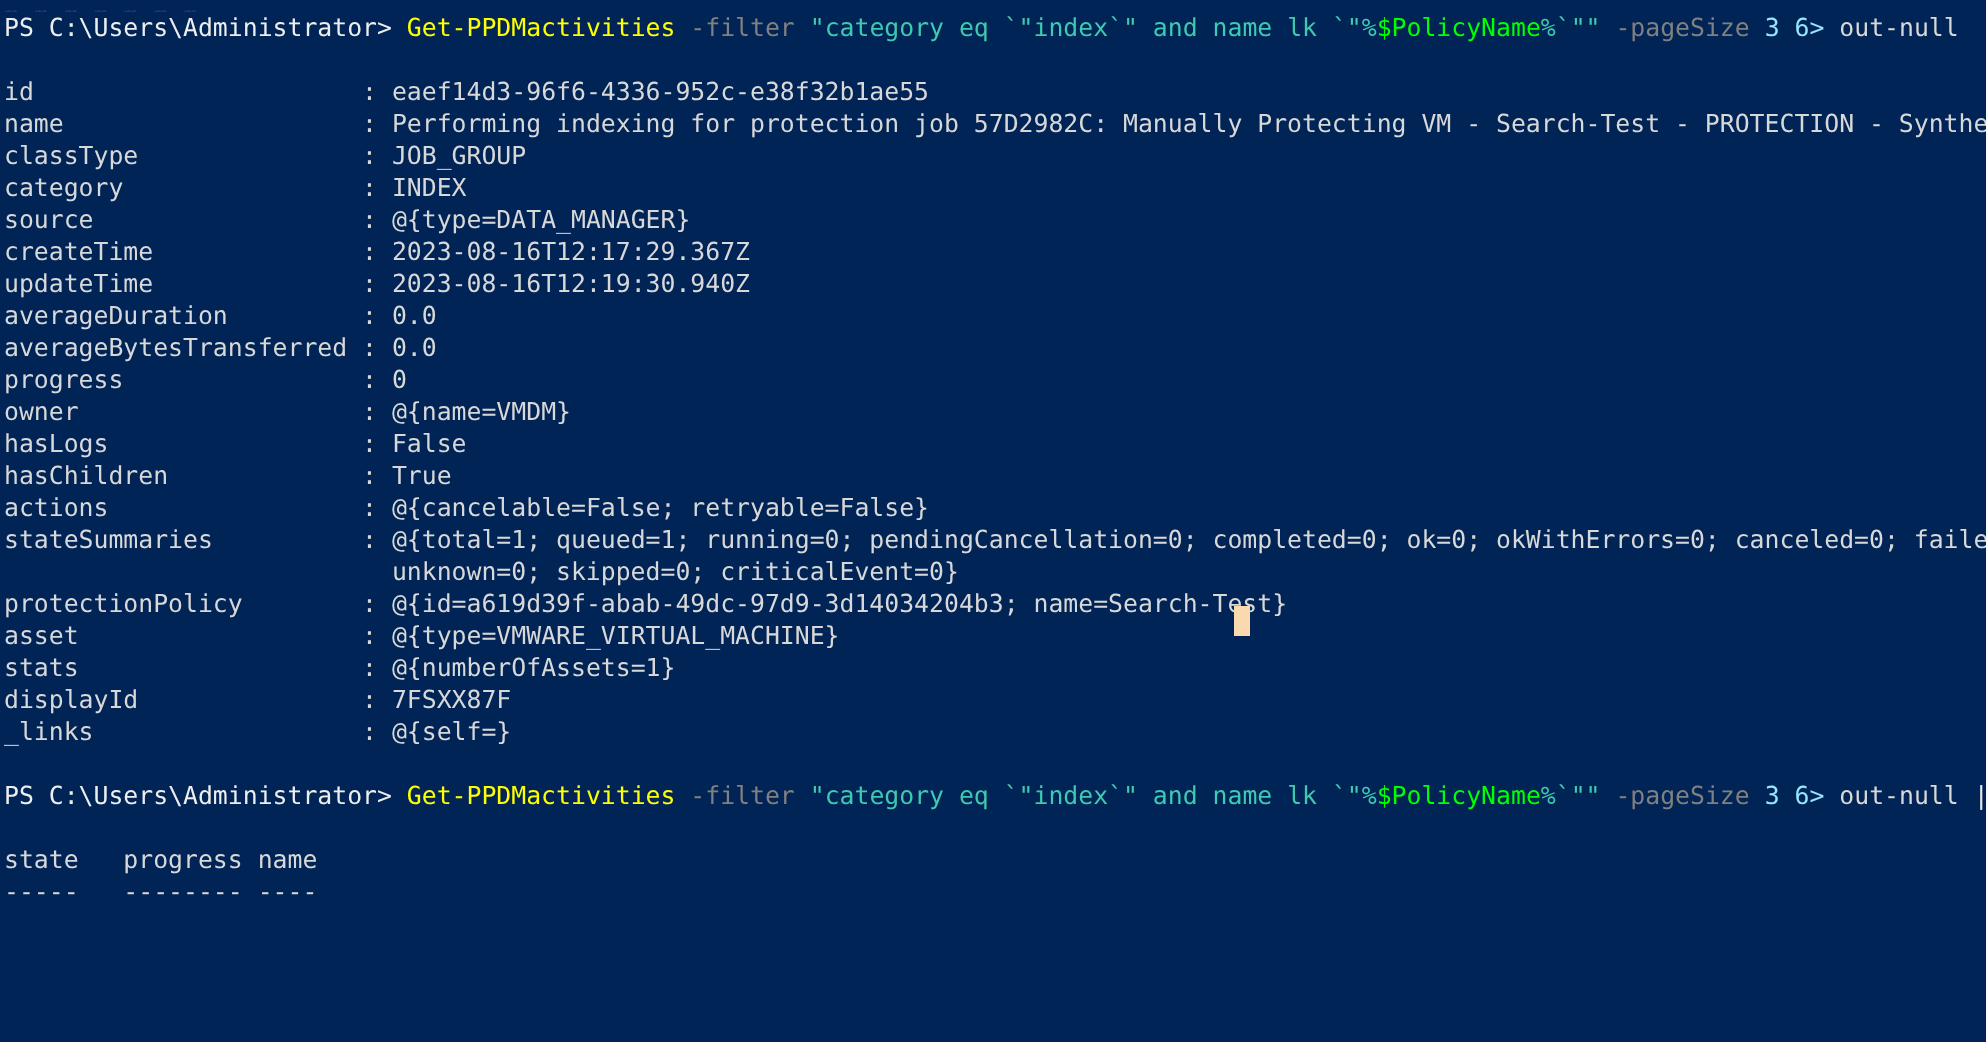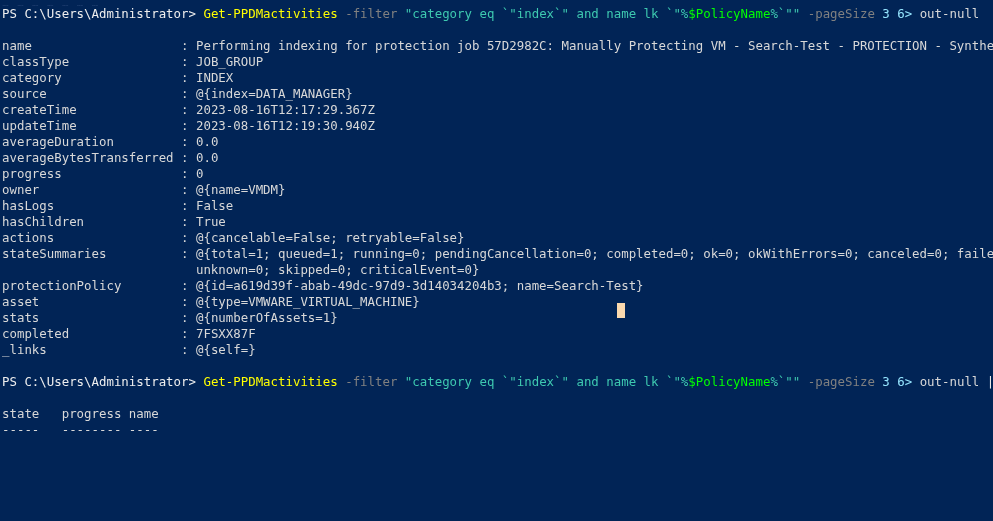--- a/index.html
+++ b/index.html
@@ -56,39 +56,40 @@
 
 <div id="console">
 
   <div class="topcut">m m m m m m m</div>
 
   <div class="line"><span class="c-prompt">PS C:\Users\Administrator&gt; </span><span class="c-cmd">Get-PPDMactivities</span><span class="c-default"> </span><span class="c-param">-filter</span><span class="c-default"> </span><span class="c-string">"category eq `"index`" and name lk `"%</span><span class="c-var">$PolicyName</span><span class="c-string">%`""</span><span class="c-default"> </span><span class="c-param">-pageSize</span><span class="c-default"> </span><span class="c-num">3</span><span class="c-default"> </span><span class="c-num">6&gt;</span><span class="c-default"> </span><span class="c-out">out-null</span></div>
 
   <div class="line"> </div>
 
   <div id="proplist">
+      <div class="line"><span class="c-out">id                      </span><span class="c-out">: </span><span class="c-out">eaef14d3-96f6-4336-952c-e38f32b1ae55</span></div>
       <div class="line"><span class="c-out">name                    </span><span class="c-out">: </span><span class="c-out">Performing indexing for protection job 57D2982C: Manually Protecting VM - Search-Test - PROTECTION - Synthetic</span></div>
       <div class="line"><span class="c-out">classType               </span><span class="c-out">: </span><span class="c-out">JOB_GROUP</span></div>
       <div class="line"><span class="c-out">category                </span><span class="c-out">: </span><span class="c-out">INDEX</span></div>
-      <div class="line"><span class="c-out">source                  </span><span class="c-out">: </span><span class="c-out">@{index=DATA_MANAGER}</span></div>
+      <div class="line"><span class="c-out">source                  </span><span class="c-out">: </span><span class="c-out">@{type=DATA_MANAGER}</span></div>
       <div class="line"><span class="c-out">createTime              </span><span class="c-out">: </span><span class="c-out">2023-08-16T12:17:29.367Z</span></div>
       <div class="line"><span class="c-out">updateTime              </span><span class="c-out">: </span><span class="c-out">2023-08-16T12:19:30.940Z</span></div>
       <div class="line"><span class="c-out">averageDuration         </span><span class="c-out">: </span><span class="c-out">0.0</span></div>
       <div class="line"><span class="c-out">averageBytesTransferred </span><span class="c-out">: </span><span class="c-out">0.0</span></div>
       <div class="line"><span class="c-out">progress                </span><span class="c-out">: </span><span class="c-out">0</span></div>
       <div class="line"><span class="c-out">owner                   </span><span class="c-out">: </span><span class="c-out">@{name=VMDM}</span></div>
       <div class="line"><span class="c-out">hasLogs                 </span><span class="c-out">: </span><span class="c-out">False</span></div>
       <div class="line"><span class="c-out">hasChildren             </span><span class="c-out">: </span><span class="c-out">True</span></div>
       <div class="line"><span class="c-out">actions                 </span><span class="c-out">: </span><span class="c-out">@{cancelable=False; retryable=False}</span></div>
       <div class="line"><span class="c-out">stateSummaries          </span><span class="c-out">: </span><span class="c-out">@{total=1; queued=1; running=0; pendingCancellation=0; completed=0; ok=0; okWithErrors=0; canceled=0; failed=0;</span></div>
       <div class="line"><span class="c-out">                          unknown=0; skipped=0; criticalEvent=0}</span></div>
       <div class="line"><span class="c-out">protectionPolicy        </span><span class="c-out">: </span><span class="c-out">@{id=a619d39f-abab-49dc-97d9-3d14034204b3; name=Search-Test}</span></div>
       <div class="line"><span class="c-out">asset                   </span><span class="c-out">: </span><span class="c-out">@{type=VMWARE_VIRTUAL_MACHINE}</span></div>
       <div class="line"><span class="c-out">stats                   </span><span class="c-out">: </span><span class="c-out">@{numberOfAssets=1}</span></div>
-      <div class="line"><span class="c-out">completed               </span><span class="c-out">: </span><span class="c-out">7FSXX87F</span></div>
+      <div class="line"><span class="c-out">displayId               </span><span class="c-out">: </span><span class="c-out">7FSXX87F</span></div>
       <div class="line"><span class="c-out">_links                  </span><span class="c-out">: </span><span class="c-out">@{self=}</span></div>
     </div>
 
   <div class="line"> </div>
 
   <div class="line"><span class="c-prompt">PS C:\Users\Administrator&gt; </span><span class="c-cmd">Get-PPDMactivities</span><span class="c-default"> </span><span class="c-param">-filter</span><span class="c-default"> </span><span class="c-string">"category eq `"index`" and name lk `"%</span><span class="c-var">$PolicyName</span><span class="c-string">%`""</span><span class="c-default"> </span><span class="c-param">-pageSize</span><span class="c-default"> </span><span class="c-num">3</span><span class="c-default"> </span><span class="c-num">6&gt;</span><span class="c-default"> </span><span class="c-out">out-null</span><span class="c-default"> </span><span class="c-op">|</span></div>
 
 
   <div class="line"> </div>
 

